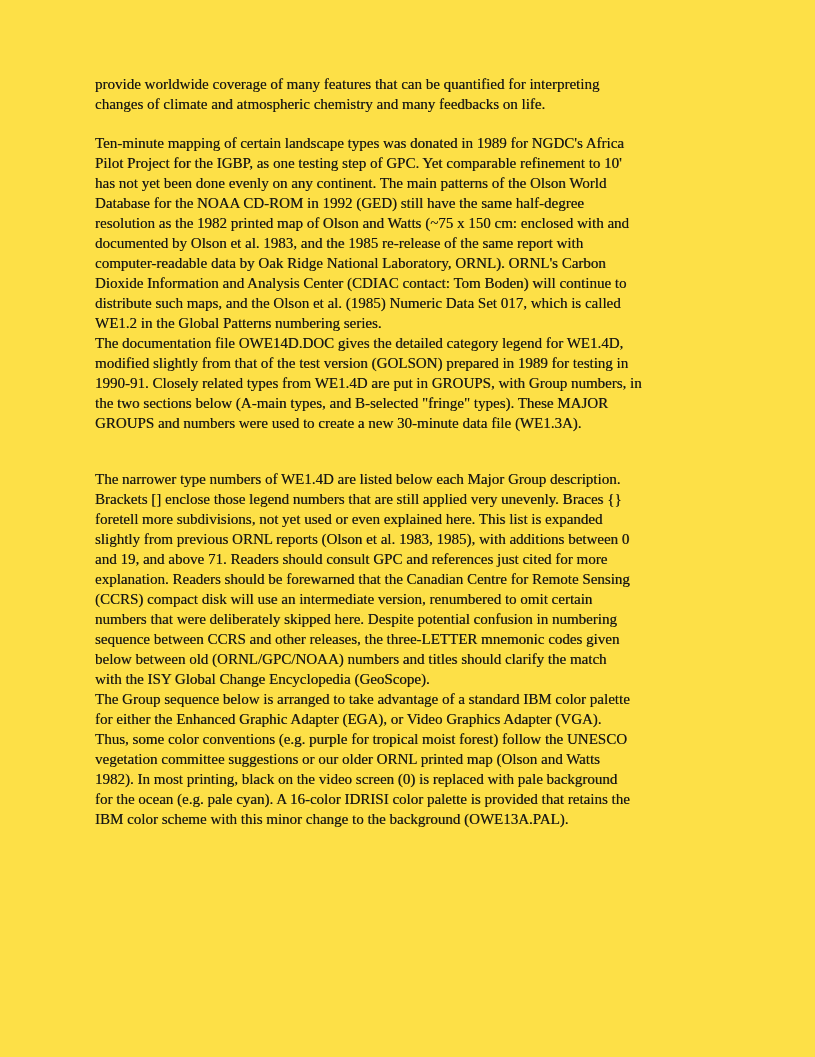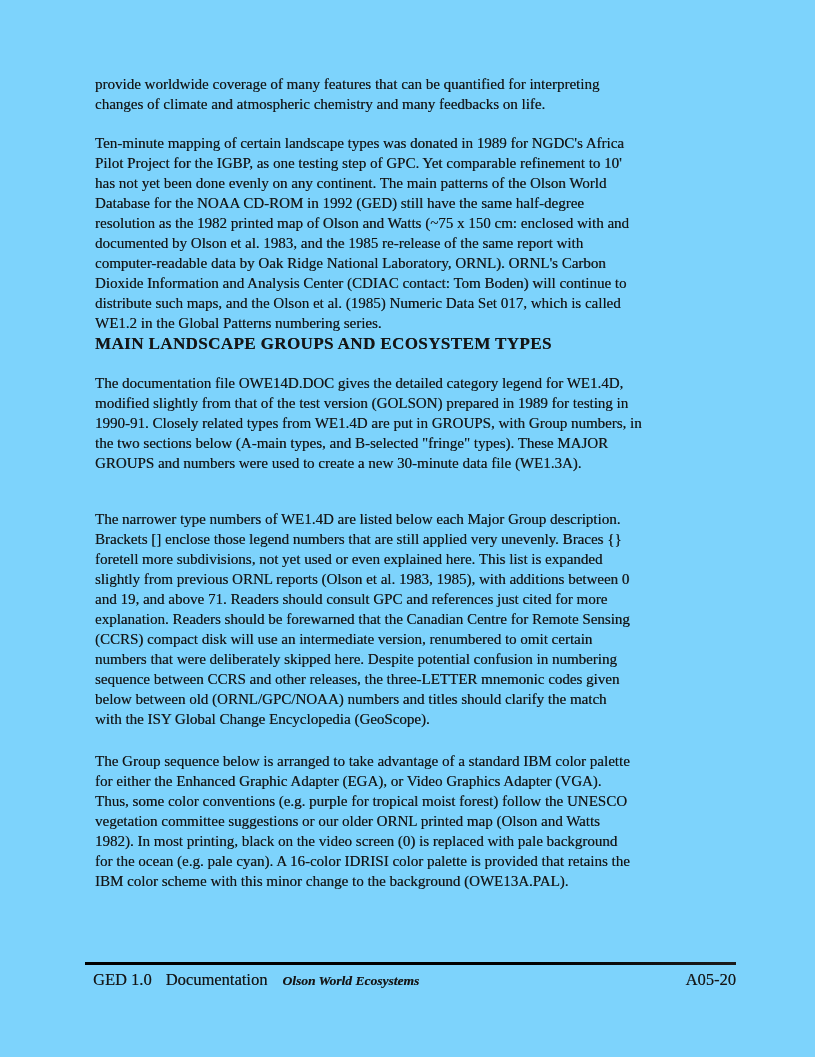--- a/index.html
+++ b/index.html
@@ -11,39 +11,39 @@
     height: 1057px;
     background: #ffffff;
     position: relative;
     overflow: hidden;
     font-family: "Liberation Serif", serif;
     color: #151515;
   }
   .page {
     position: absolute;
     inset: 0;
-    background: #7dd3fc;
+    background: #fde047;
   }
   .text-block {
     position: absolute;
     left: 95px;
     top: 74px;
     width: 650px;
   }
   .para {
     margin: 0;
     font-size: 15px;
     line-height: 20px;
     white-space: pre-line;
     text-shadow: 0.3px 0.3px 0 rgba(0,0,0,0.55);
   }
   .para.gap-sm  { margin-bottom: 19px; }
   .para.gap-lg  { }
   .para.gap-md  { margin-bottom: 36px; }
-  .para.gap-md2 { margin-bottom: 22px; }
+  .para.gap-md2 { }
   .section-heading {
     margin: 0 0 18px 0;
     font-size: 17px;
     line-height: 22px;
     font-weight: bold;
     letter-spacing: 0.4px;
     white-space: nowrap;
     text-shadow: 0.3px 0.3px 0 rgba(0,0,0,0.6);
   }
   .footer {
@@ -97,21 +97,20 @@
 Pilot Project for the IGBP, as one testing step of GPC. Yet comparable refinement to 10'
 has not yet been done evenly on any continent. The main patterns of the Olson World
 Database for the NOAA CD-ROM in 1992 (GED) still have the same half-degree
 resolution as the 1982 printed map of Olson and Watts (~75 x 150 cm: enclosed with and
 documented by Olson et al. 1983, and the 1985 re-release of the same report with
 computer-readable data by Oak Ridge National Laboratory, ORNL). ORNL's Carbon
 Dioxide Information and Analysis Center (CDIAC contact: Tom Boden) will continue to
 distribute such maps, and the Olson et al. (1985) Numeric Data Set 017, which is called
 WE1.2 in the Global Patterns numbering series.</p>
 
-    <h1 class="section-heading">MAIN LANDSCAPE GROUPS AND ECOSYSTEM TYPES</h1>
 
     <p class="para gap-md">The documentation file OWE14D.DOC gives the detailed category legend for WE1.4D,
 modified slightly from that of the test version (GOLSON) prepared in 1989 for testing in
 1990-91. Closely related types from WE1.4D are put in GROUPS, with Group numbers, in
 the two sections below (A-main types, and B-selected "fringe" types). These MAJOR
 GROUPS and numbers were used to create a new 30-minute data file (WE1.3A).</p>
 
     <p class="para gap-md2">The narrower type numbers of WE1.4D are listed below each Major Group description.
 Brackets [] enclose those legend numbers that are still applied very unevenly.  Braces {}
 foretell more subdivisions, not yet used or even explained here.  This list is expanded
@@ -126,23 +125,14 @@
 
     <p class="para">The Group sequence below is arranged to take advantage of a standard IBM color palette
 for either the Enhanced Graphic Adapter (EGA), or Video Graphics Adapter (VGA).
 Thus, some color conventions (e.g. purple for tropical moist forest) follow the UNESCO
 vegetation committee suggestions or our older ORNL printed map (Olson and Watts
 1982). In most printing, black on the video screen (0) is replaced with pale background
 for the ocean (e.g. pale cyan). A 16-color IDRISI color palette is provided that retains the
 IBM color scheme with this minor change to the background (OWE13A.PAL).</p>
   </div>
 
-  <div class="footer">
-    <div class="footer-rule"></div>
-    <div class="footer-row">
-      <span class="footer-doc-title">GED 1.0</span>
-      <span class="footer-doc-label">Documentation</span>
-      <span class="footer-subtitle">Olson World Ecosystems</span>
-      <span class="footer-page-number">A05-20</span>
-    </div>
-  </div>
 
 </div>
 
 </body></html>

